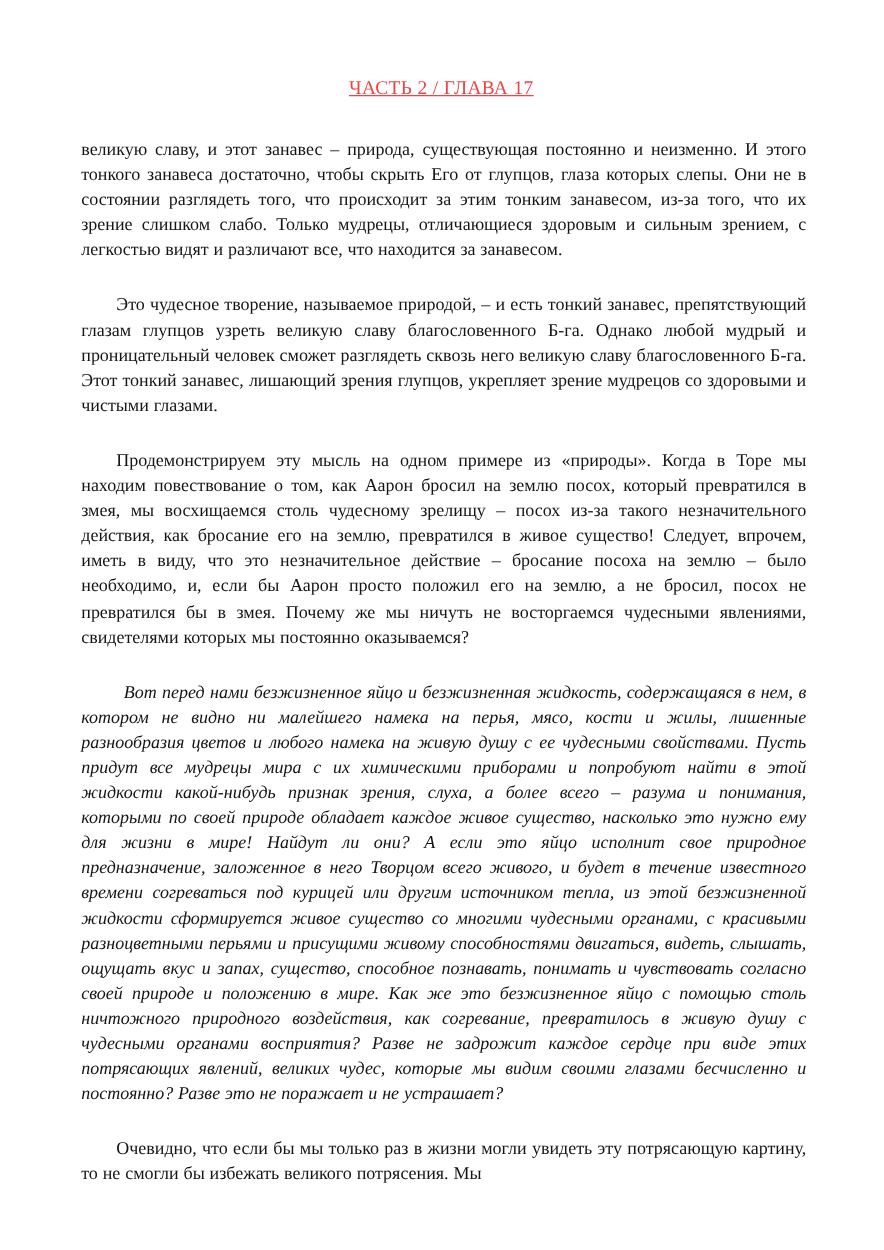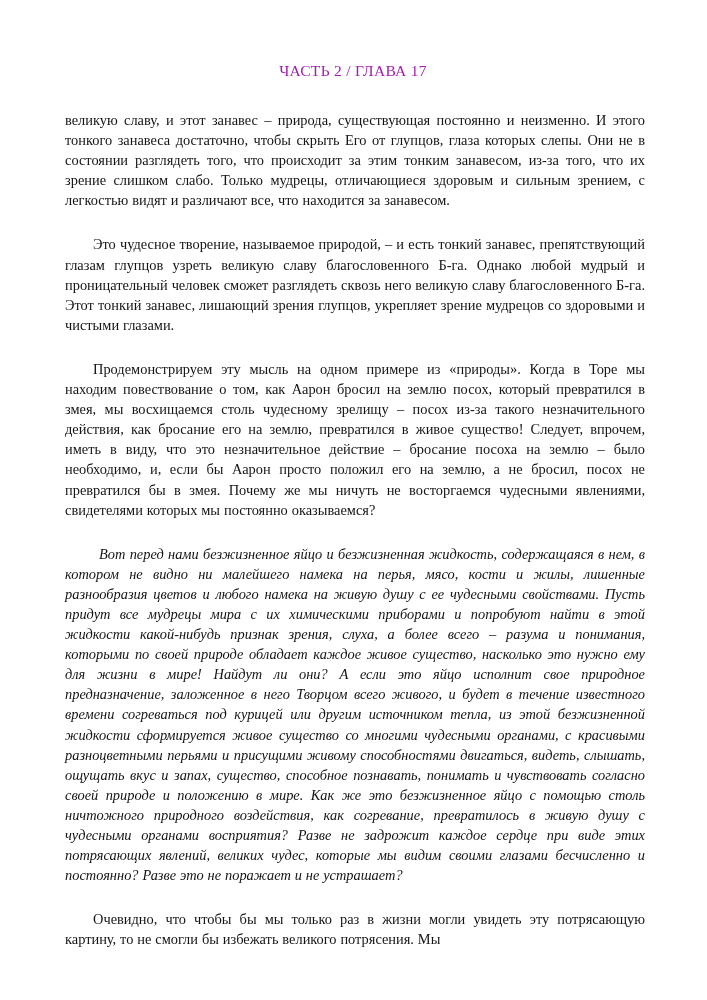--- a/index.html
+++ b/index.html
@@ -24,21 +24,22 @@
     background: #ffffff;
   }
   .running-head {
     position: absolute;
     left: 0;
     top: 62px;
     width: 706px;
     text-align: center;
     font-size: 15.5px;
     letter-spacing: 0.3px;
-    color: #a21caf;
+    color: #ef4444;
+    text-decoration: underline;
   }
   .text-block {
     position: absolute;
     left: 65px;
     top: 98px;
     width: 580px;
   }
   .para {
     margin: 0;
     font-size: 14.4px;
@@ -75,17 +76,17 @@
 
 <div class="page">
 
   <div class="running-head">ЧАСТЬ 2 / ГЛАВА 17</div>
 
   <div class="text-block">
     <p class="para first">великую славу, и этот занавес – природа, существующая постоянно и неизменно. И этого тонкого занавеса достаточно, чтобы скрыть Его от глупцов, глаза которых слепы. Они не в состоянии разглядеть того, что происходит за этим тонким занавесом, из-за того, что их зрение слишком слабо. Только мудрецы, отличающиеся здоровым и сильным зрением, с легкостью видят и различают все, что находится за занавесом.</p>
     <p class="para">Это чудесное творение, называемое природой, – и есть тонкий занавес, препятствующий глазам глупцов узреть великую славу благословенного Б-га. Однако любой мудрый и проницательный человек сможет разглядеть сквозь него великую славу благословенного Б-га. Этот тонкий занавес, лишающий зрения глупцов, укрепляет зрение мудрецов со здоровыми и чистыми глазами.</p>
     <p class="para">Продемонстрируем эту мысль на одном примере из «природы». Когда в Торе мы находим повествование о том, как Аарон бросил на землю посох, который превратился в змея, мы восхищаемся столь чудесному зрелищу – посох из-за такого незначительного действия, как бросание его на землю, превратился в живое существо! Следует, впрочем, иметь в виду, что это незначительное действие – бросание посоха на землю – было необходимо, и, если бы Аарон просто положил его на землю, а не бросил, посох не превратился бы в змея. Почему же мы ничуть не восторгаемся чудесными явлениями, свидетелями которых мы постоянно оказываемся?</p>
     <p class="para wide-indent">Вот перед нами безжизненное яйцо и безжизненная жидкость, содержащаяся в нем, в котором не видно ни малейшего намека на перья, мясо, кости и жилы, лишенные разнообразия цветов и любого намека на живую душу с ее чудесными свойствами. Пусть придут все мудрецы мира с их химическими приборами и попробуют найти в этой жидкости какой-нибудь признак зрения, слуха, а более всего – разума и понимания, которыми по своей природе обладает каждое живое существо, насколько это нужно ему для жизни в мире! Найдут ли они? А если это яйцо исполнит свое природное предназначение, заложенное в него Творцом всего живого, и будет в течение известного времени согреваться под курицей или другим источником тепла, из этой безжизненной жидкости сформируется живое существо со многими чудесными органами, с красивыми разноцветными перьями и присущими живому способностями двигаться, видеть, слышать, ощущать вкус и запах, существо, способное познавать, понимать и чувствовать согласно своей природе и положению в мире. Как же это безжизненное яйцо с помощью столь ничтожного природного воздействия, как согревание, превратилось в живую душу с чудесными органами восприятия? Разве не задрожит каждое сердце при виде этих потрясающих явлений, великих чудес, которые мы видим своими глазами бесчисленно и постоянно? Разве это не поражает и не устрашает?</p>
-    <p class="para">Очевидно, что чтобы бы мы только раз в жизни могли увидеть эту потрясающую картину, то не смогли бы избежать великого потрясения. Мы</p>
+    <p class="para">Очевидно, что если бы мы только раз в жизни могли увидеть эту потрясающую картину, то не смогли бы избежать великого потрясения. Мы</p>
   </div>
 
 
 </div>
 
 </body></html>

